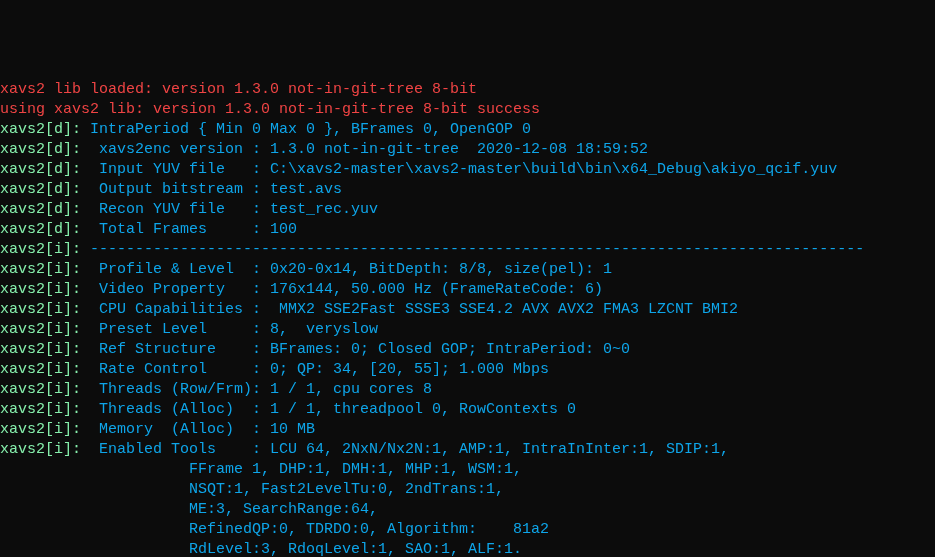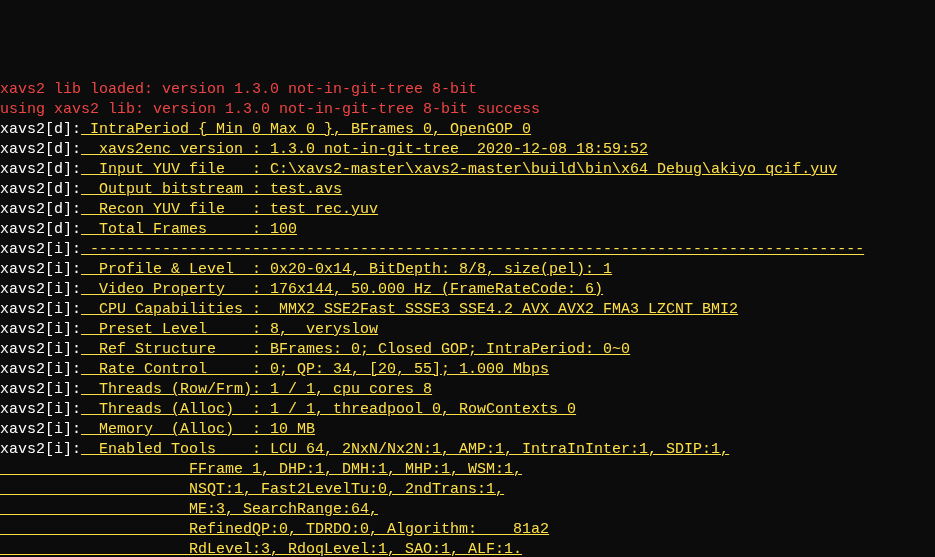--- a/index.html
+++ b/index.html
@@ -8,22 +8,22 @@
       font-family: "Consolas", "Courier New", monospace;
       font-size: 15px;
       line-height: 20px;
       white-space: pre;
       overflow: hidden;
       width: 935px;
       height: 557px;
     }
     .term { padding: 0; }
     .white { color: #ef4444; }
-    .cyan { color: #ffffff; }
-    .green { color: #fde047; text-decoration: underline; }
+    .cyan { color: #86efac; }
+    .green { color: #0ea5e9; }
   </style>
 </head>
 <body>
 
 
 
 <div class="term"><div><span class="white">xavs2 lib loaded: version 1.3.0 not-in-git-tree 8-bit</span></div><div><span class="white">using xavs2 lib: version 1.3.0 not-in-git-tree 8-bit success</span></div><div><span class="cyan">xavs2[d]:</span><span class="green"> IntraPeriod { Min 0 Max 0 }, BFrames 0, OpenGOP 0</span></div><div><span class="cyan">xavs2[d]:</span><span class="green">  xavs2enc version : 1.3.0 not-in-git-tree  2020-12-08 18:59:52</span></div><div><span class="cyan">xavs2[d]:</span><span class="green">  Input YUV file   : C:\xavs2-master\xavs2-master\build\bin\x64_Debug\akiyo_qcif.yuv</span></div><div><span class="cyan">xavs2[d]:</span><span class="green">  Output bitstream : test.avs</span></div><div><span class="cyan">xavs2[d]:</span><span class="green">  Recon YUV file   : test_rec.yuv</span></div><div><span class="cyan">xavs2[d]:</span><span class="green">  Total Frames     : 100</span></div><div><span class="cyan">xavs2[i]:</span><span class="green"> --------------------------------------------------------------------------------------</span></div><div><span class="cyan">xavs2[i]:</span><span class="green">  Profile &amp; Level  : 0x20-0x14, BitDepth: 8/8, size(pel): 1</span></div><div><span class="cyan">xavs2[i]:</span><span class="green">  Video Property   : 176x144, 50.000 Hz (FrameRateCode: 6)</span></div><div><span class="cyan">xavs2[i]:</span><span class="green">  CPU Capabilities :  MMX2 SSE2Fast SSSE3 SSE4.2 AVX AVX2 FMA3 LZCNT BMI2</span></div><div><span class="cyan">xavs2[i]:</span><span class="green">  Preset Level     : 8,  veryslow</span></div><div><span class="cyan">xavs2[i]:</span><span class="green">  Ref Structure    : BFrames: 0; Closed GOP; IntraPeriod: 0~0</span></div><div><span class="cyan">xavs2[i]:</span><span class="green">  Rate Control     : 0; QP: 34, [20, 55]; 1.000 Mbps</span></div><div><span class="cyan">xavs2[i]:</span><span class="green">  Threads (Row/Frm): 1 / 1, cpu cores 8</span></div><div><span class="cyan">xavs2[i]:</span><span class="green">  Threads (Alloc)  : 1 / 1, threadpool 0, RowContexts 0</span></div><div><span class="cyan">xavs2[i]:</span><span class="green">  Memory  (Alloc)  : 10 MB</span></div><div><span class="cyan">xavs2[i]:</span><span class="green">  Enabled Tools    : LCU 64, 2NxN/Nx2N:1, AMP:1, IntraInInter:1, SDIP:1,</span></div><div><span class="green">                     FFrame 1, DHP:1, DMH:1, MHP:1, WSM:1,</span></div><div><span class="green">                     NSQT:1, Fast2LevelTu:0, 2ndTrans:1,</span></div><div><span class="green">                     ME:3, SearchRange:64,</span></div><div><span class="green">                     RefinedQP:0, TDRDO:0, Algorithm:    81a2</span></div><div><span class="green">                     RdLevel:3, RdoqLevel:1, SAO:1, ALF:1.</span></div></div>
 
 
 

